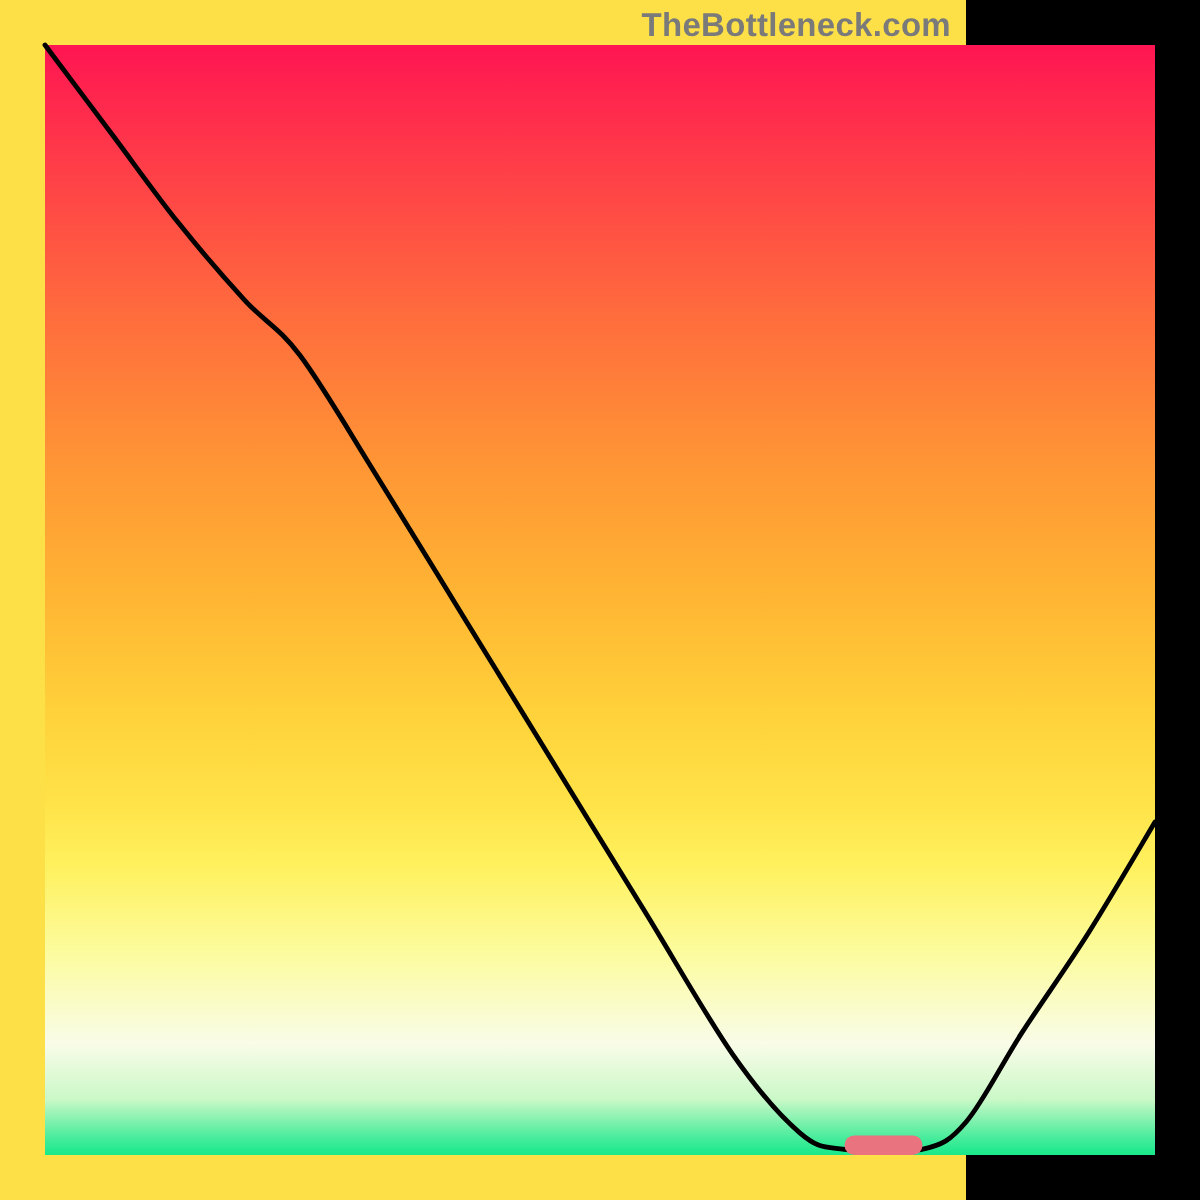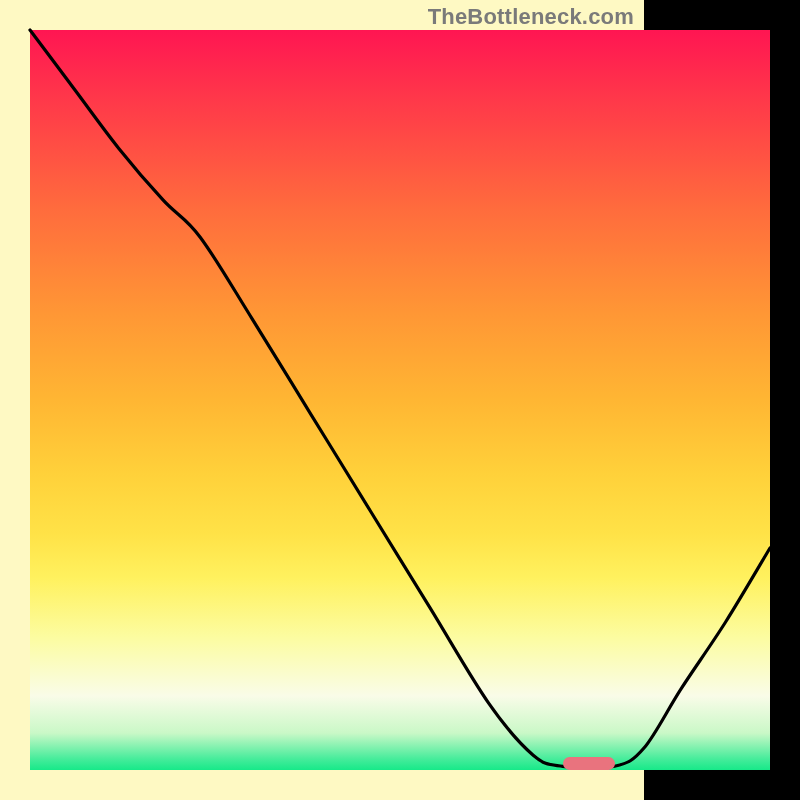--- a/index.html
+++ b/index.html
@@ -8,21 +8,21 @@
     width: 800px;
     height: 800px;
     background: #000;
     font-family: Arial, Helvetica, sans-serif;
     overflow: hidden;
   }
   .frame {
     position: relative;
     width: 644px;
     height: 800px;
-    background: #fef9c3;
+    background: #fde047;
   }
   .watermark {
     position: absolute;
     top: 4px;
     right: 10px;
     color: #7a7a7a;
     font-size: 22px;
     font-weight: 600;
     letter-spacing: 0.2px;
     user-select: none;

